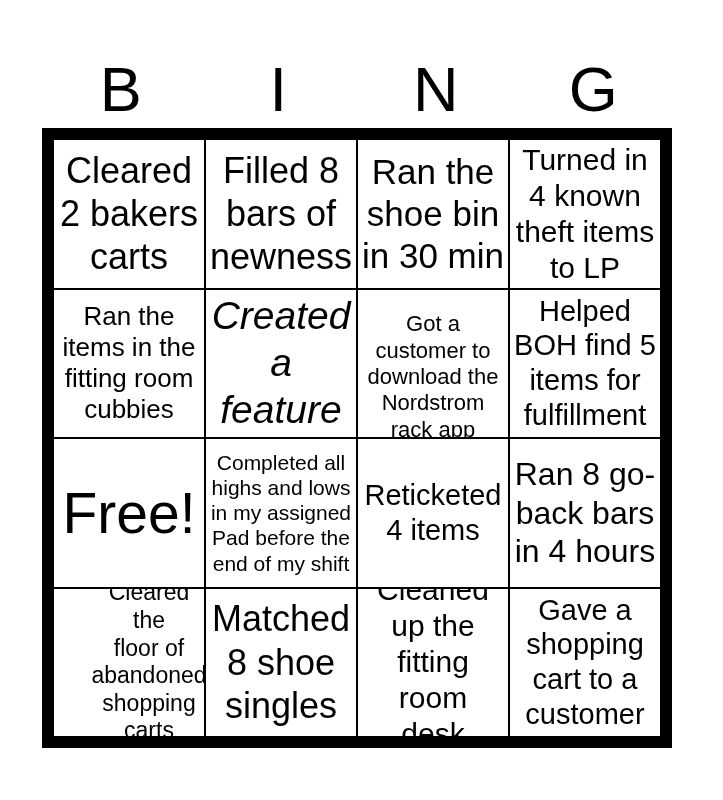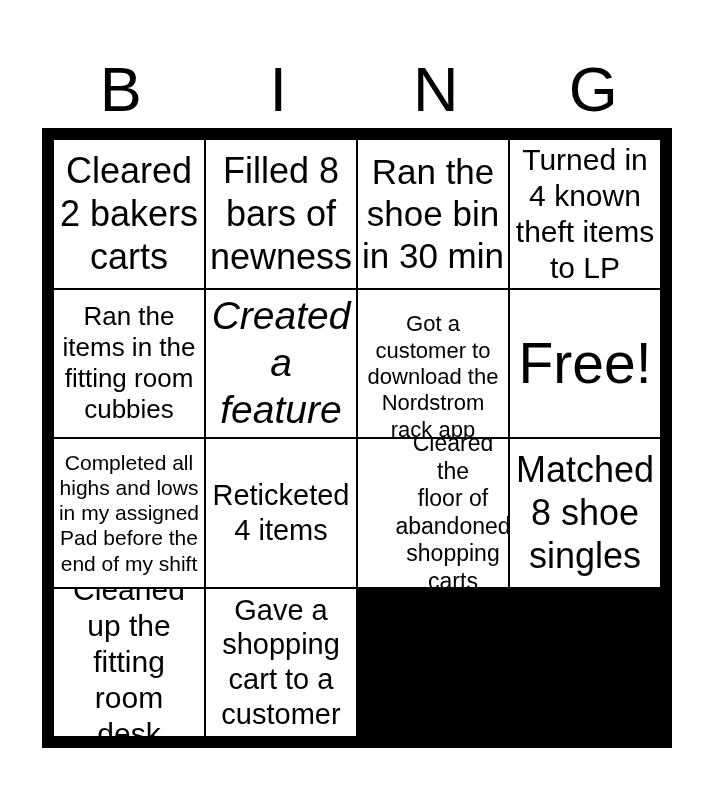--- a/index.html
+++ b/index.html
@@ -125,34 +125,45 @@
 a
 feature</span>
     </div>
     <div class="cell">
       <span class="cell-text fs22">Got a
 customer to
 download the
 Nordstrom
 rack app</span>
     </div>
+    <div class="cell">
+      <span class="cell-text fs29">Helped
+BOH find 5
+items for
+fulfillment</span>
+    </div>
 
     <div class="cell">
       <span class="cell-text fs57">Free!</span>
     </div>
     <div class="cell">
       <span class="cell-text fs21">Completed all
 highs and lows
 in my assigned
 Pad before the
 end of my shift</span>
     </div>
     <div class="cell">
       <span class="cell-text fs29">Reticketed
 4 items</span>
+    </div>
+    <div class="cell">
+      <span class="cell-text fs32">Ran 8 go-
+back bars
+in 4 hours</span>
     </div>
 
     <div class="cell">
       <span class="cell-text fs23">Cleared the
 floor of
 abandoned
 shopping
 carts</span>
     </div>
     <div class="cell">

